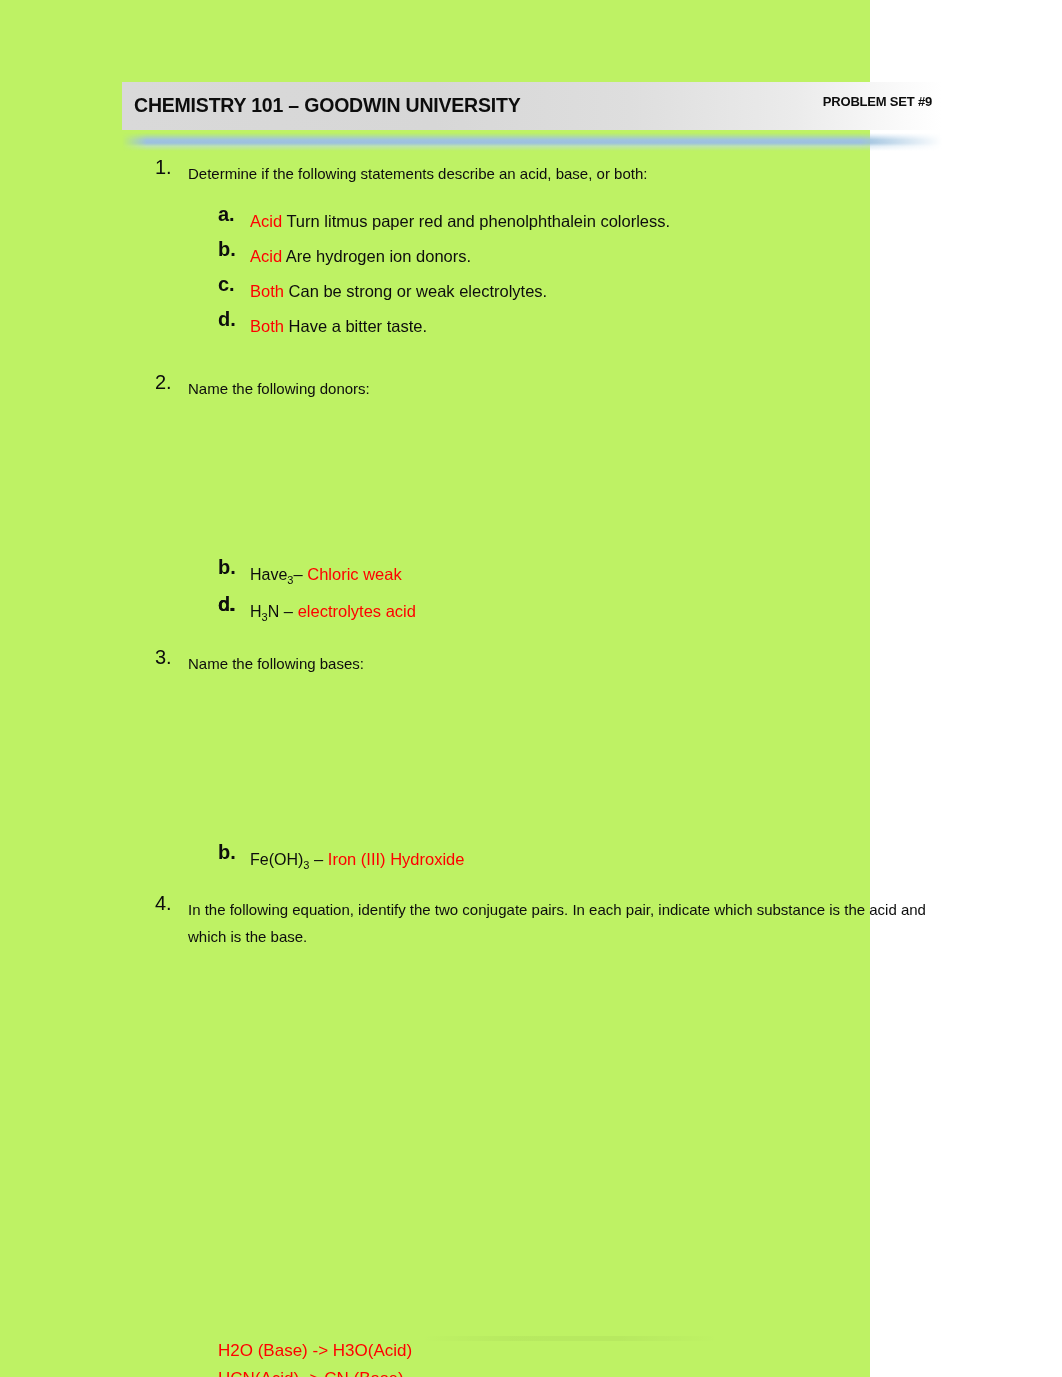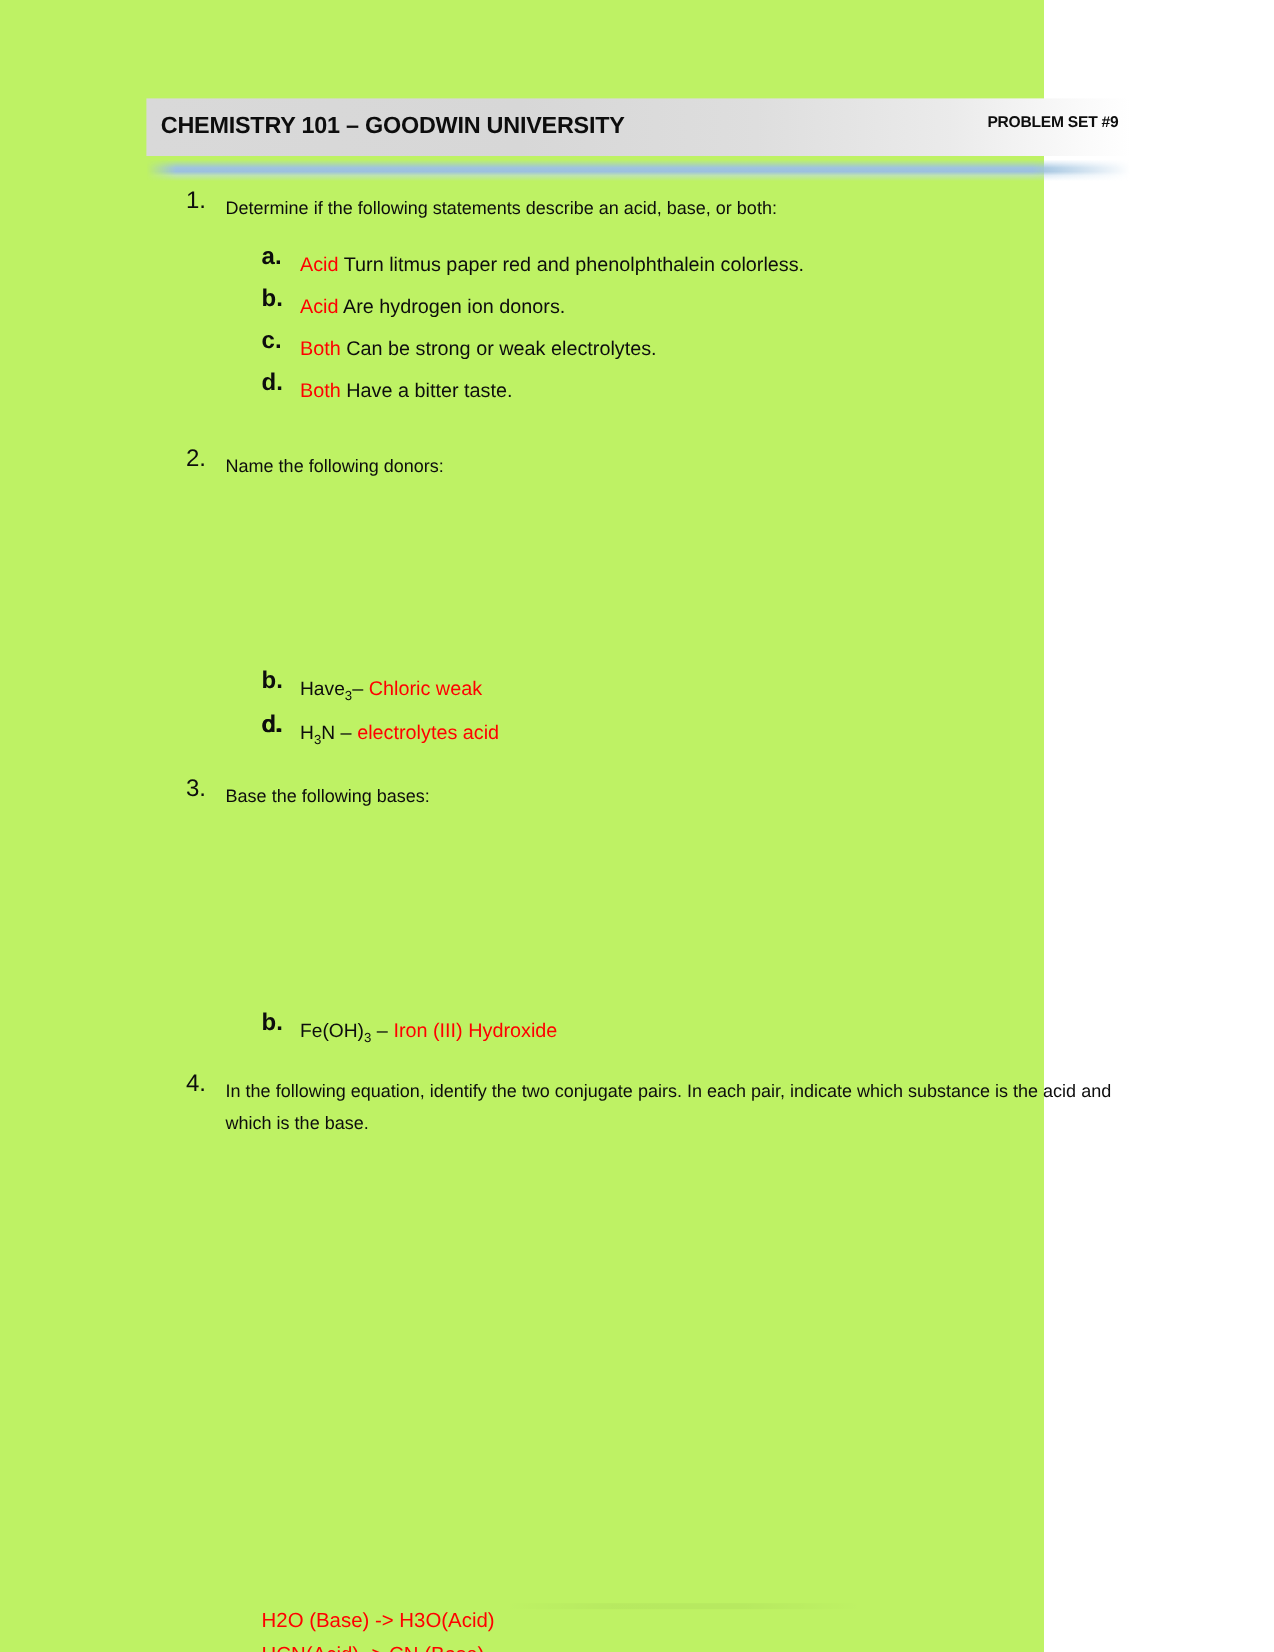--- a/index.html
+++ b/index.html
@@ -240,21 +240,21 @@
 
     <div class="sub-row">
       <div class="sub-letter">d.</div>
       <div class="sub-text"><span class="formula"><span>H</span><sub>3</sub><span>N</span></span> <span class="dash">–</span> <span class="ans">electrolytes acid</span></div>
     </div>
 
     <div class="gap-before-q3"></div>
 
     <div class="q-row">
       <div class="q-num">3.</div>
-      <div class="q-text">Base the following bases:</div>
+      <div class="q-text">Name the following bases:</div>
     </div>
 
     <div class="gap-q3-blank"></div>
 
     <div class="sub-row">
       <div class="sub-letter">b.</div>
       <div class="sub-text"><span class="formula"><span>Fe(OH)</span><sub>3</sub></span> <span class="dash">–</span> <span class="ans">Iron (III) Hydroxide</span></div>
     </div>
 
     <div class="gap-before-q4"></div>

